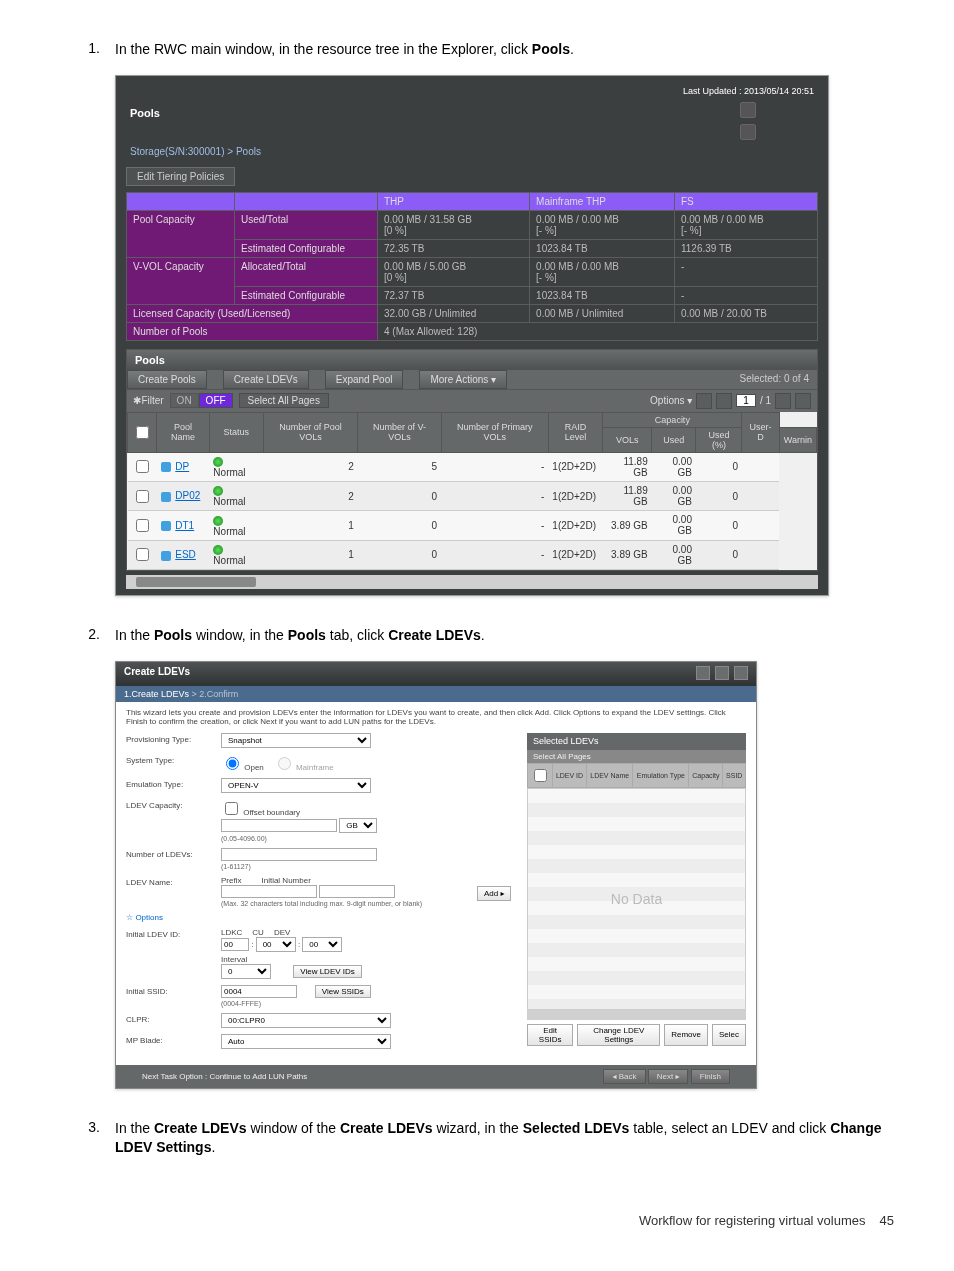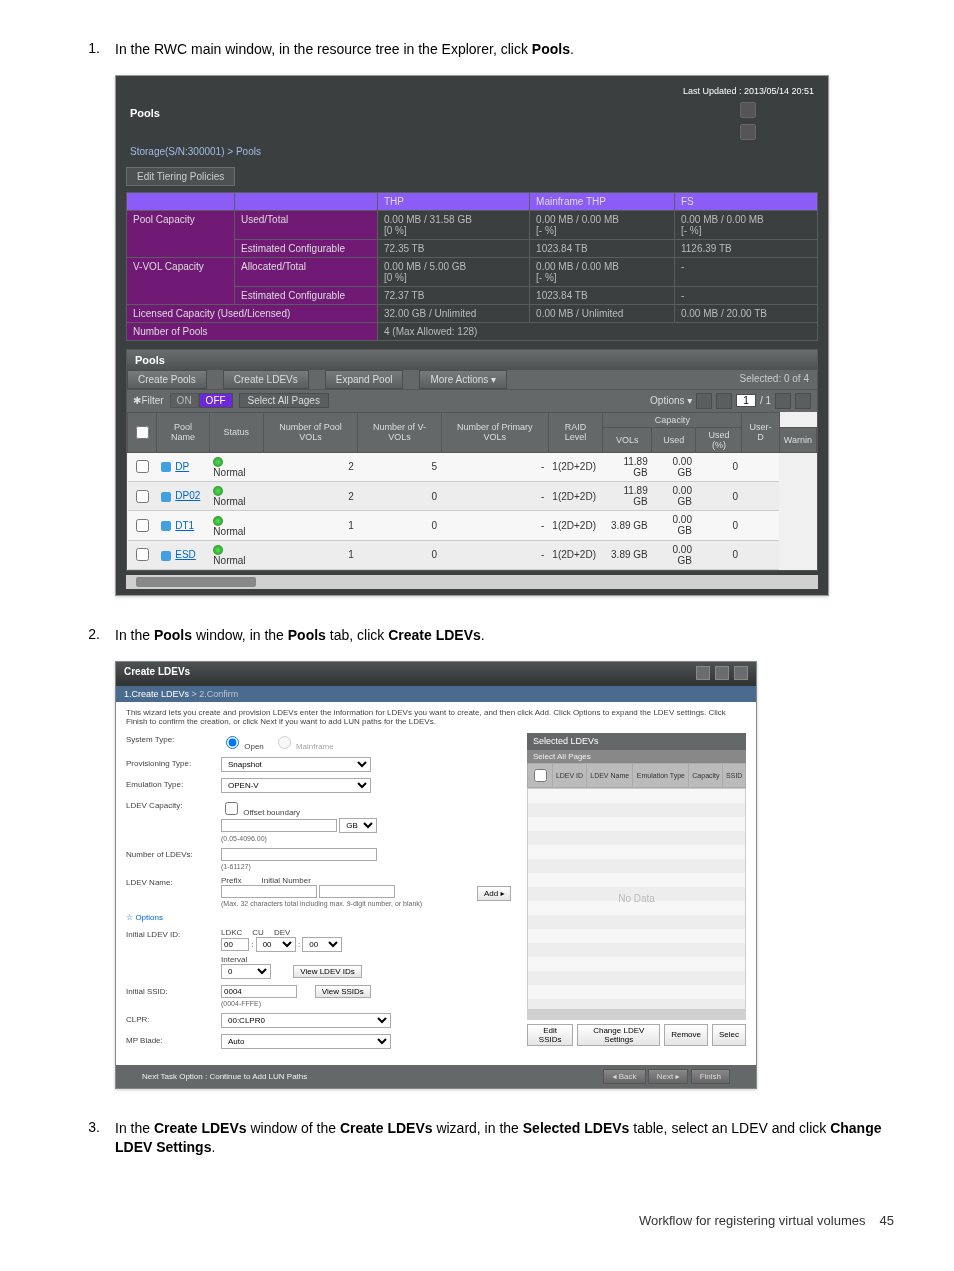--- a/index.html
+++ b/index.html
@@ -374,21 +374,21 @@
     border: 1px solid #aaa;
   }
   .sel-body {
     height: 220px;
     background: repeating-linear-gradient(#f7f7f7, #f7f7f7 14px, #ededed 14px, #ededed 28px);
     border: 1px solid #ccc;
     display: flex;
     align-items: center;
     justify-content: center;
     color: #bbb;
-    font-size: 10px;
+    font-size: 14px;
   }
   .sel-scroll {
     height: 10px;
     background: #d0d0d0;
   }
   .sel-actions {
     display: flex;
     gap: 4px;
     margin-top: 4px;
     justify-content: flex-start;
@@ -622,30 +622,30 @@
         </span>
       </div>
       <div class="wizard-steps">
         <span>1.Create LDEVs</span><span class="dim"> &gt; 2.Confirm</span>
       </div>
       <div class="wizard-desc">This wizard lets you create and provision LDEVs enter the information for LDEVs you want to create, and then click Add. Click Options to expand the LDEV settings. Click Finish to confirm the creation, or click Next if you want to add LUN paths for the LDEVs.</div>
 
       <div class="create-body">
         <div class="form-col">
           <div class="form-row">
+            <span class="lbl">Provisioning Type:</span>
+            <span class="ctrl"><select style="width:150px"><option>Snapshot</option></select></span>
+          </div>
+          <div class="form-row">
             <span class="lbl">System Type:</span>
             <span class="ctrl">
               <input type="radio" checked="" style=""> <span>Open</span>
               &nbsp;&nbsp;
               <input type="radio" disabled="" style=""> <span style="opacity:.5">Mainframe</span>
             </span>
-          </div>
-          <div class="form-row">
-            <span class="lbl">Provisioning Type:</span>
-            <span class="ctrl"><select style="width:150px"><option>Snapshot</option></select></span>
           </div>
           <div class="form-row">
             <span class="lbl">Emulation Type:</span>
             <span class="ctrl"><select style="width:150px"><option>OPEN-V</option></select></span>
           </div>
           <div class="form-row">
             <span class="lbl">LDEV Capacity:</span>
             <span class="ctrl">
               <input type="checkbox" style=""> <span>Offset boundary</span><br>
               <input type="text" style="width: 110px;">

